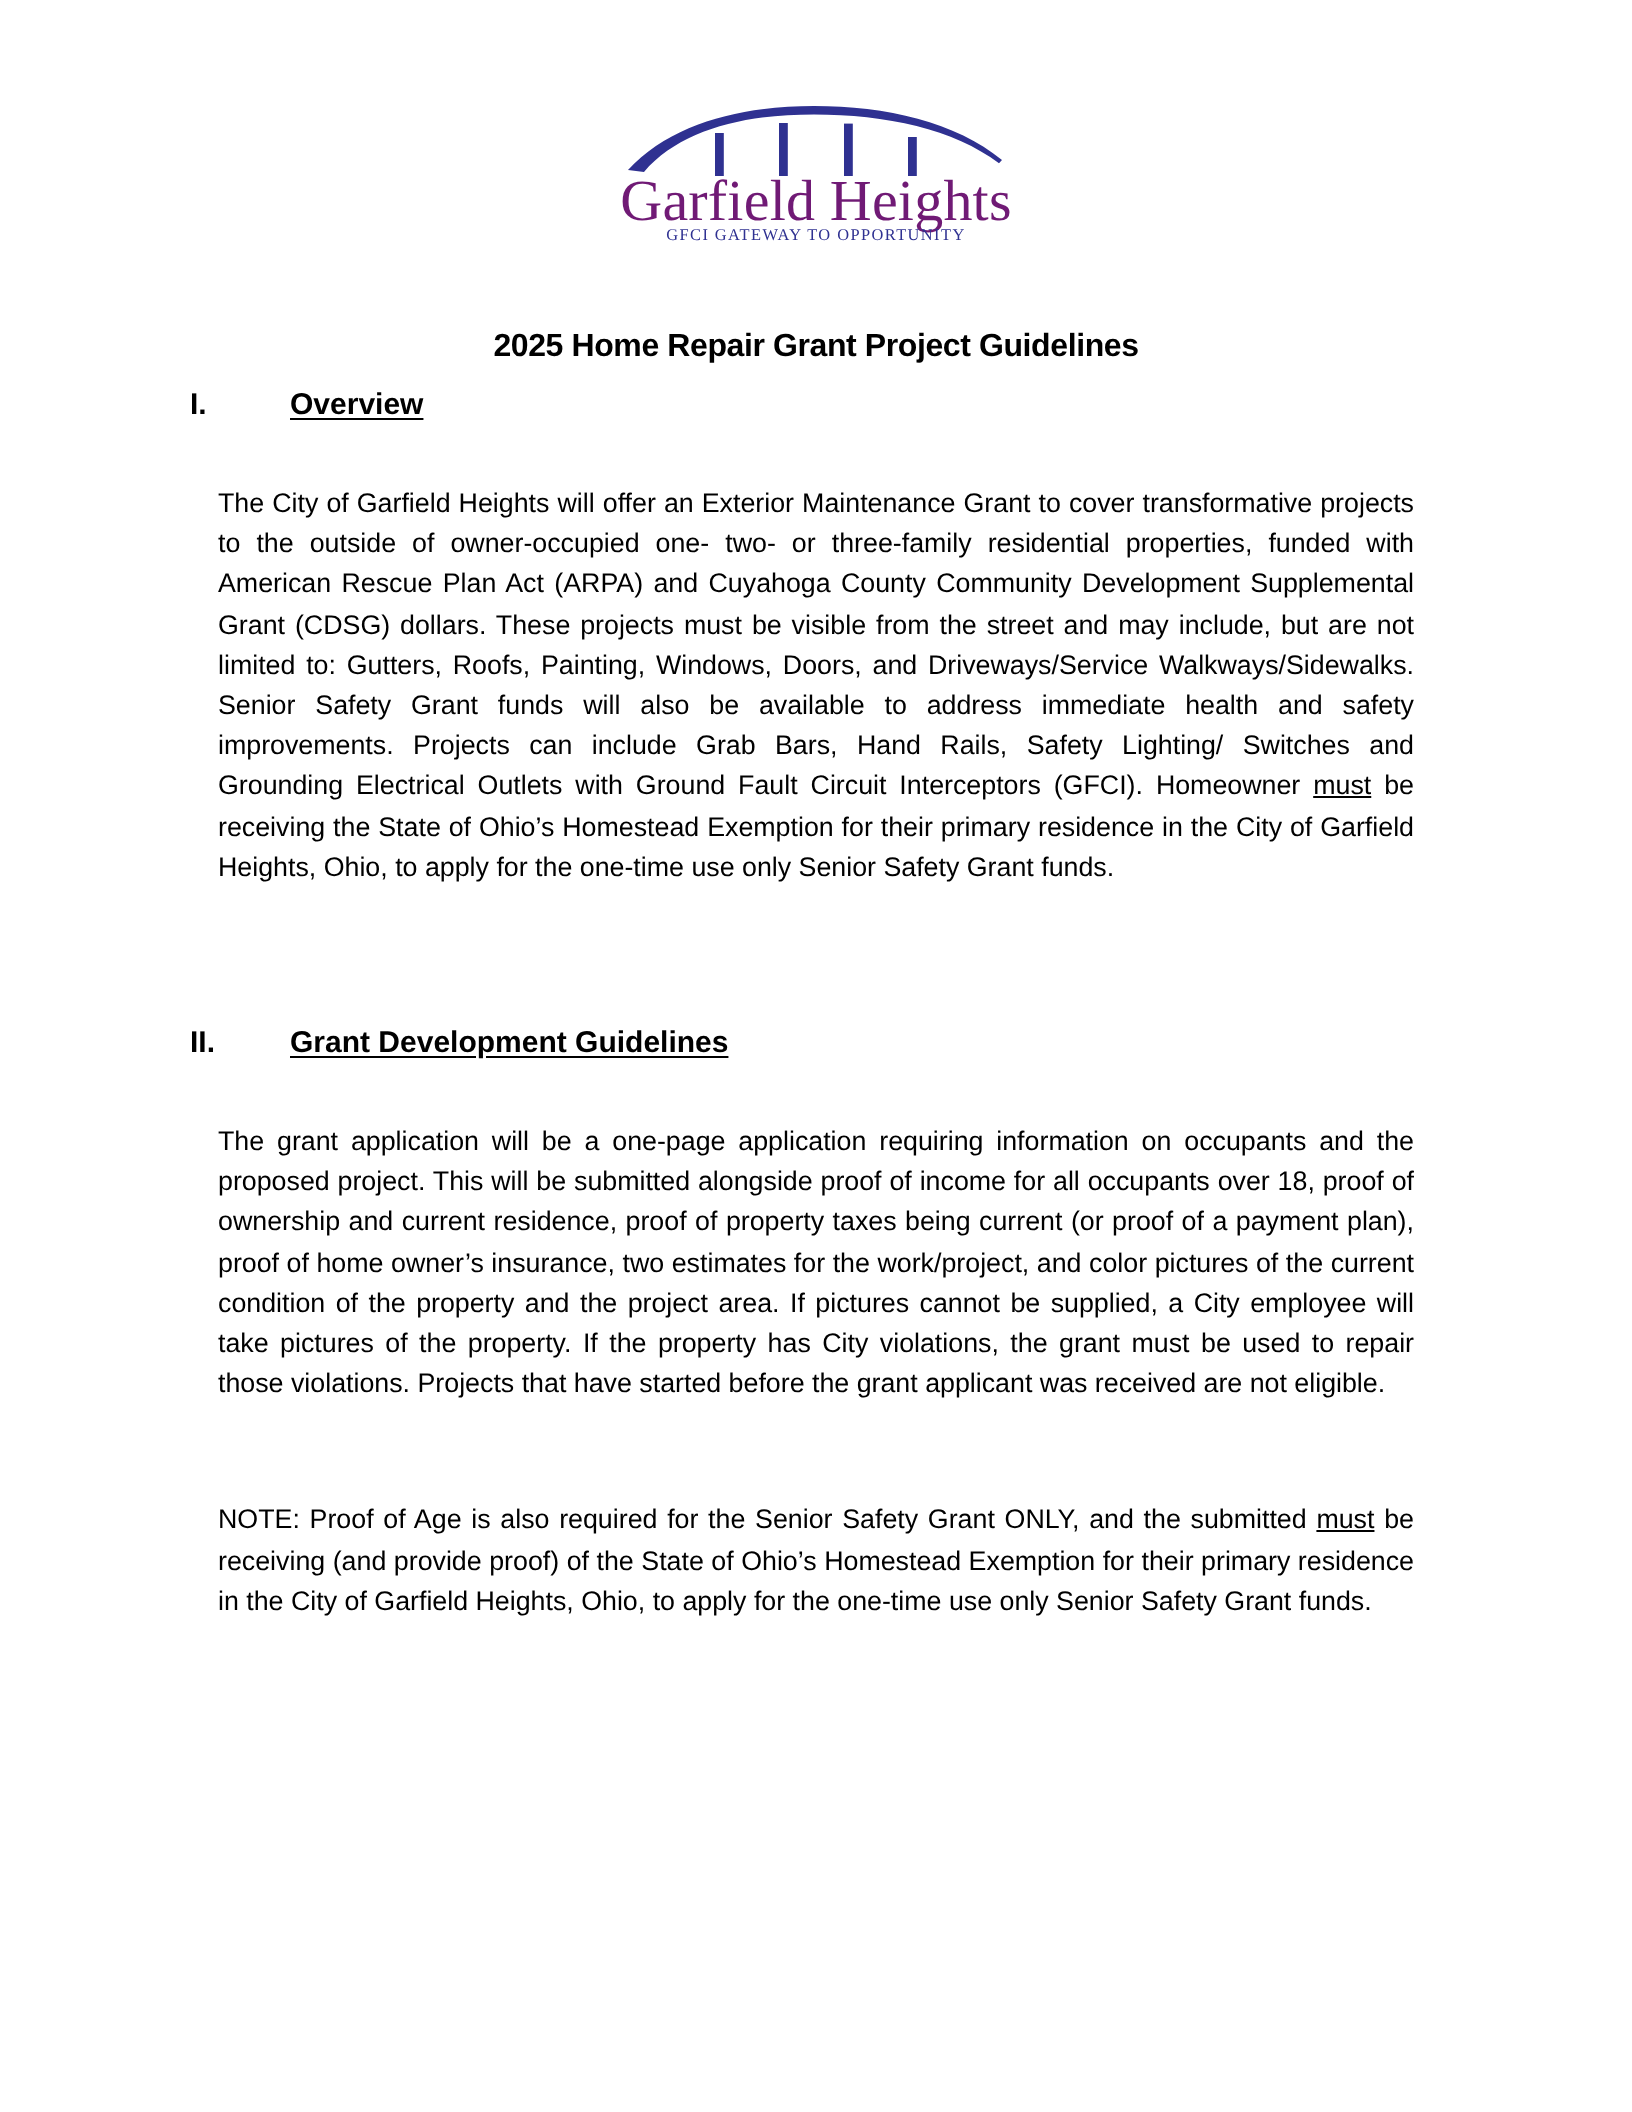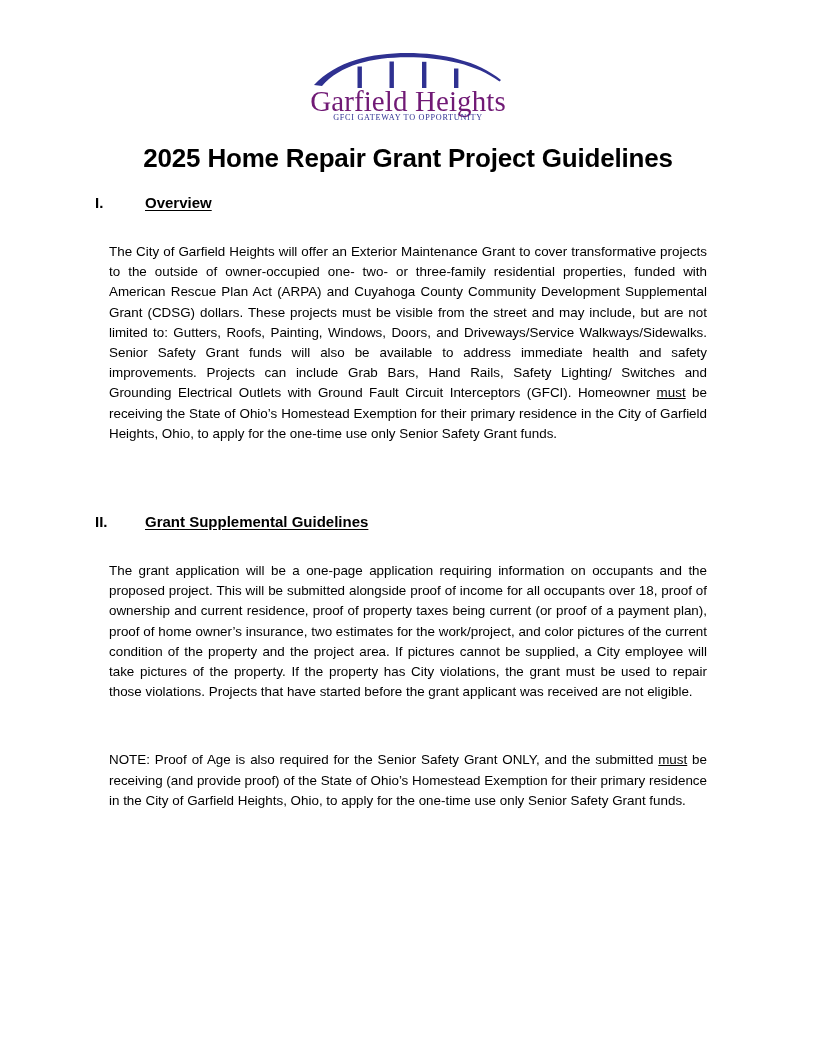--- a/index.html
+++ b/index.html
@@ -61,24 +61,24 @@
     line-height: 9px;
     letter-spacing: 0.72px;
     color: #2f3191;
     white-space: nowrap;
   }
 
   
   .doc-title {
     position: absolute;
     left: 0;
-    top: 144px;
+    top: 160px;
     width: 816px;
     text-align: center;
-    font-size: 26px;
+    font-size: 16px;
     line-height: 28px;
     font-weight: bold;
     letter-spacing: -0.2px;
     color: #000000;
   }
 
   
   .body-area {
     position: absolute;
     left: 95px;
@@ -149,21 +149,21 @@
       </div>
       <div class="gap-head-para"></div>
       <p class="para"><span>The City of Garfield Heights will offer an Exterior Maintenance Grant to cover transformative projects to the outside of owner-occupied one- two- or three-family residential properties, funded with American Rescue Plan Act (ARPA) and Cuyahoga County Community Development Supplemental Grant (CDSG) dollars. These projects must be visible from the street and may include, but are not limited to: Gutters, Roofs, Painting, Windows, Doors, and Driveways/Service Walkways/Sidewalks.  Senior Safety Grant funds will also be available to address immediate health and safety improvements.  Projects can include Grab Bars, Hand Rails, Safety Lighting/ Switches and Grounding Electrical Outlets with Ground Fault Circuit Interceptors (GFCI).  Homeowner </span><span class="u">must</span><span> be receiving the State of Ohio’s Homestead Exemption for their primary residence in the City of Garfield Heights, Ohio, to apply for the one-time use only Senior Safety Grant funds.</span></p>
     </div>
 
     <div class="gap-section"></div>
 
     <div class="section">
       <div class="sec-head">
         <span class="sec-num">II.</span>
-        <span class="sec-title">Grant Supplemental Guidelines</span>
+        <span class="sec-title">Grant Development Guidelines</span>
       </div>
       <div class="gap-head-para"></div>
       <p class="para"><span>The grant application will be a one-page application requiring information on occupants and the proposed project. This will be submitted alongside proof of income for all occupants over 18, proof of ownership and current residence, proof of property taxes being current (or proof of a payment plan), proof of home owner’s insurance, two estimates for the work/project, and color pictures of the current condition of the property and the project area. If pictures cannot be supplied, a City employee will take pictures of the property. If the property has City violations, the grant must be used to repair those violations. Projects that have started before the grant applicant was received are not eligible.</span></p>
       <div class="gap-para"></div>
       <p class="para"><span>NOTE: Proof of Age is also required for the Senior Safety Grant ONLY, and the submitted </span><span class="u">must</span><span> be receiving (and provide proof) of the State of Ohio’s Homestead Exemption for their primary residence in the City of Garfield Heights, Ohio, to apply for the one-time use only Senior Safety Grant funds.</span></p>
     </div>
 
   </div>
 </div>
 

